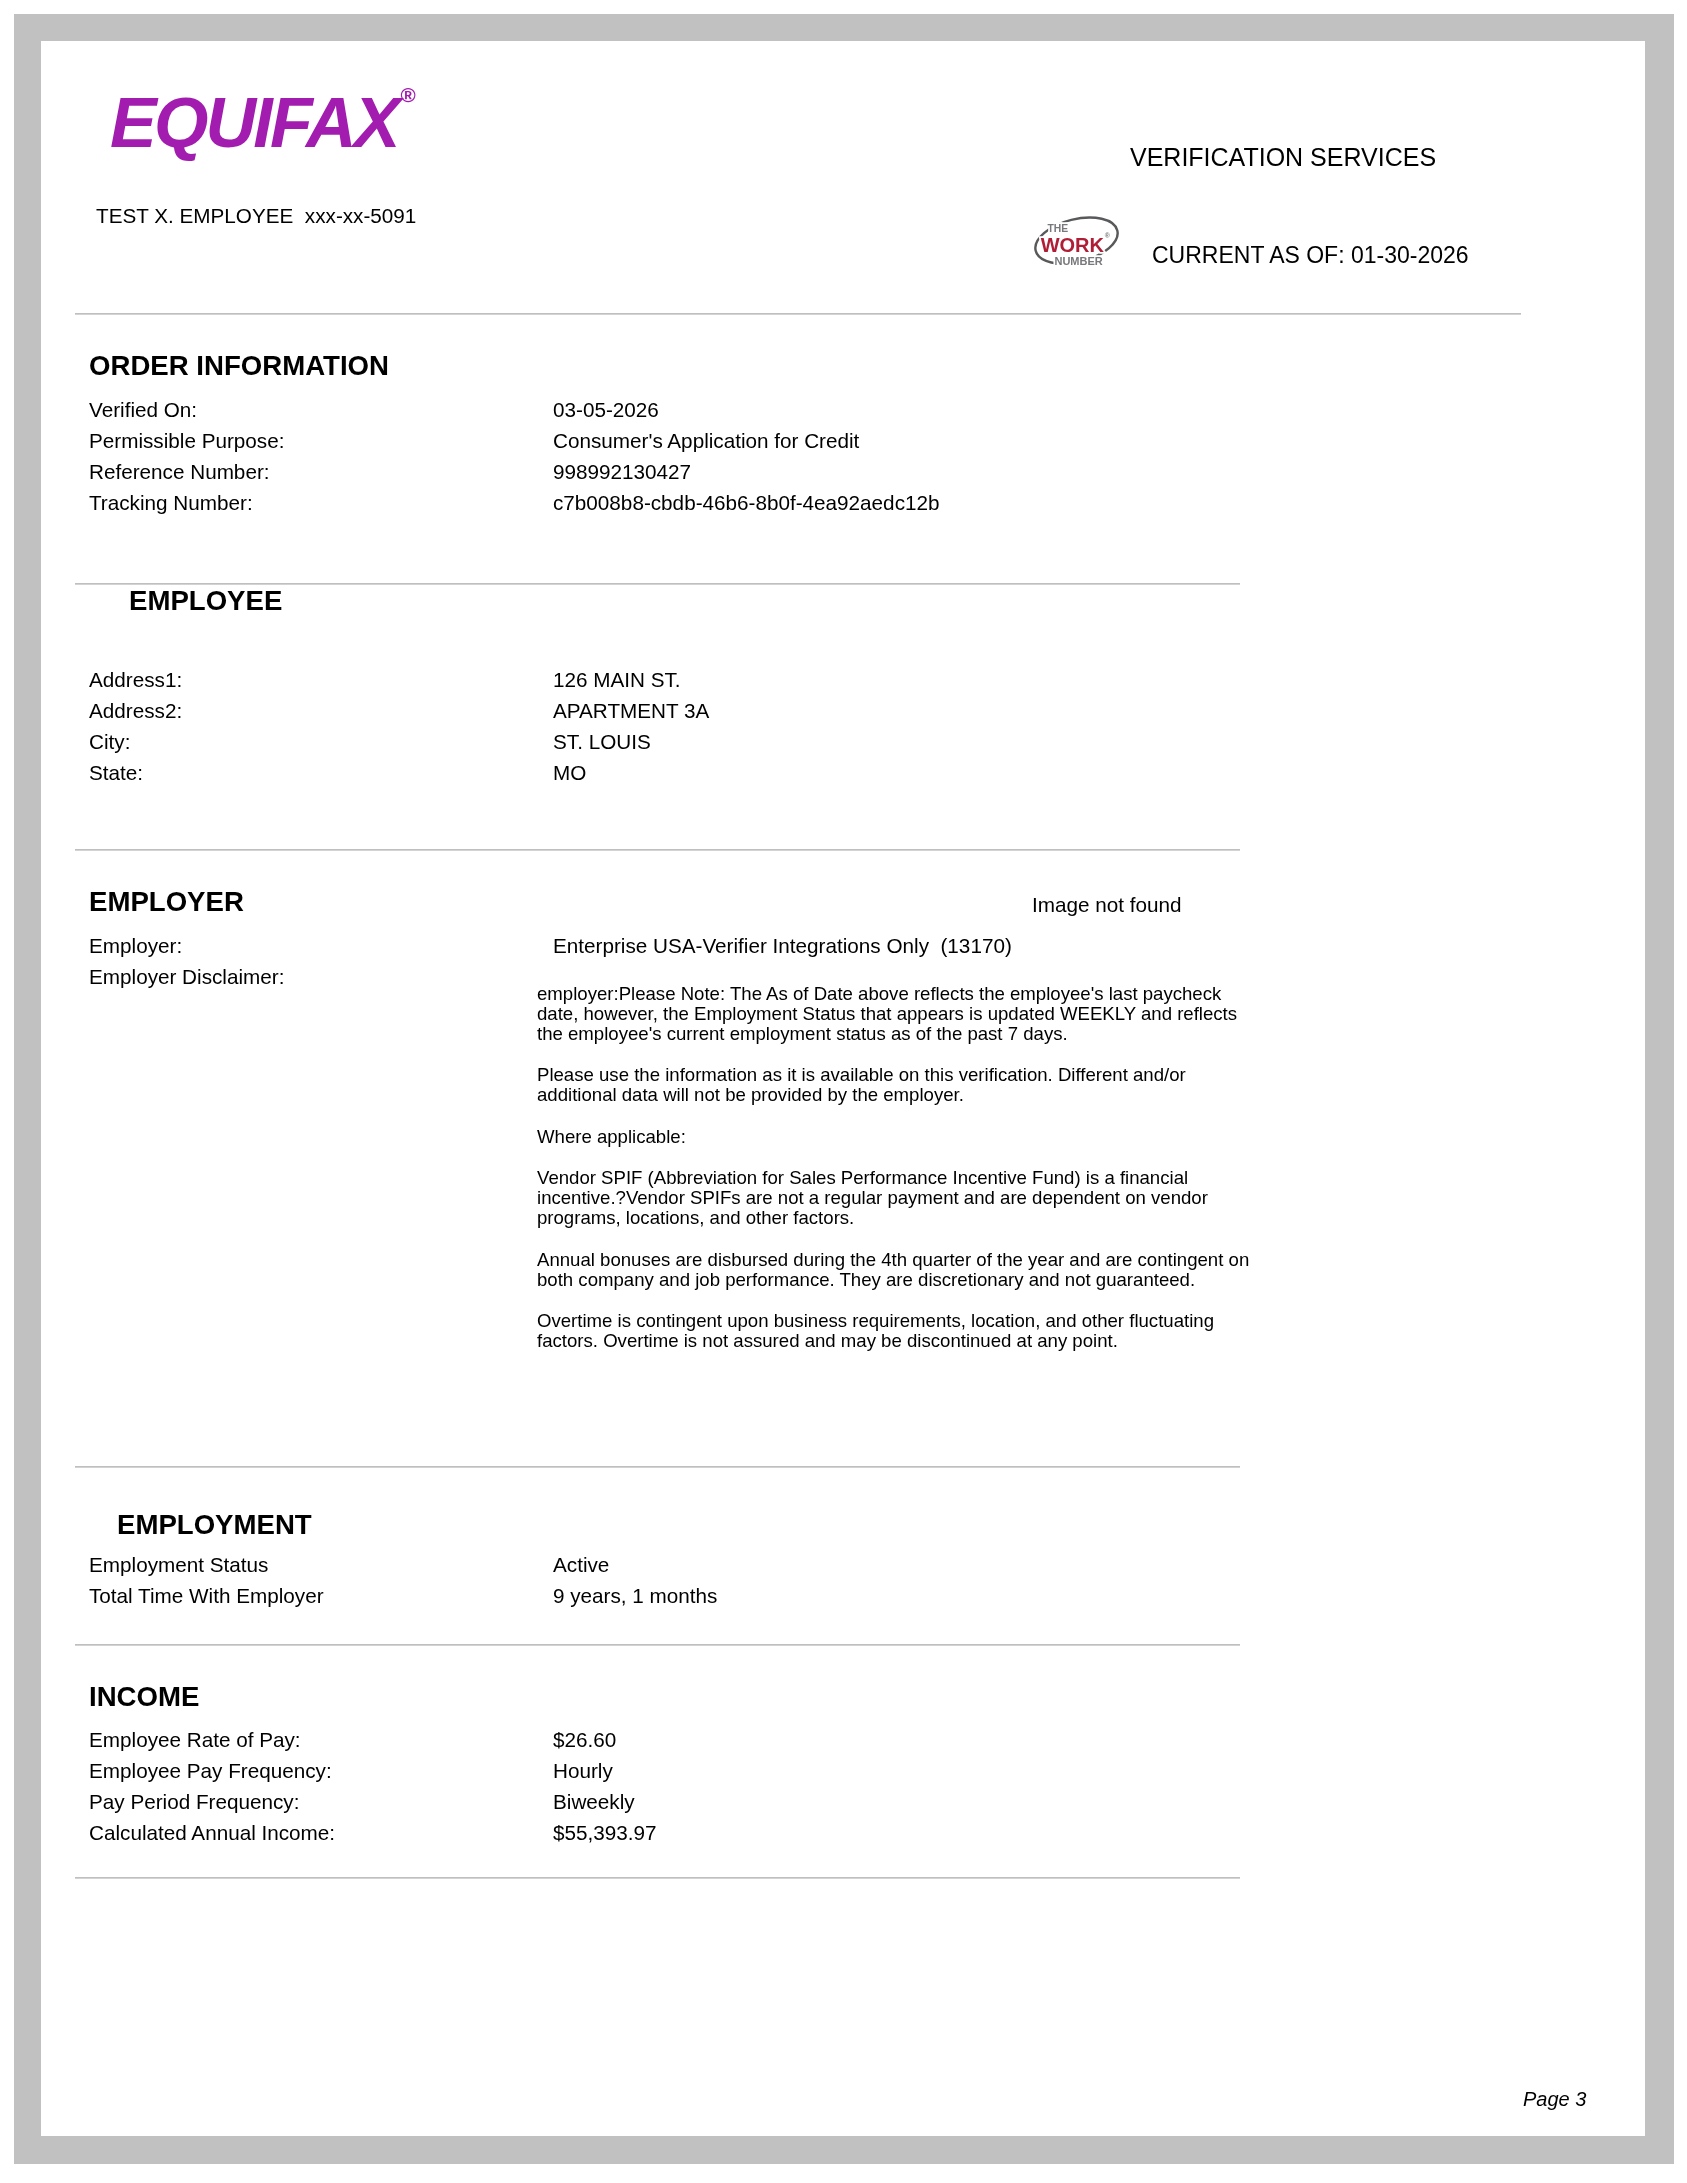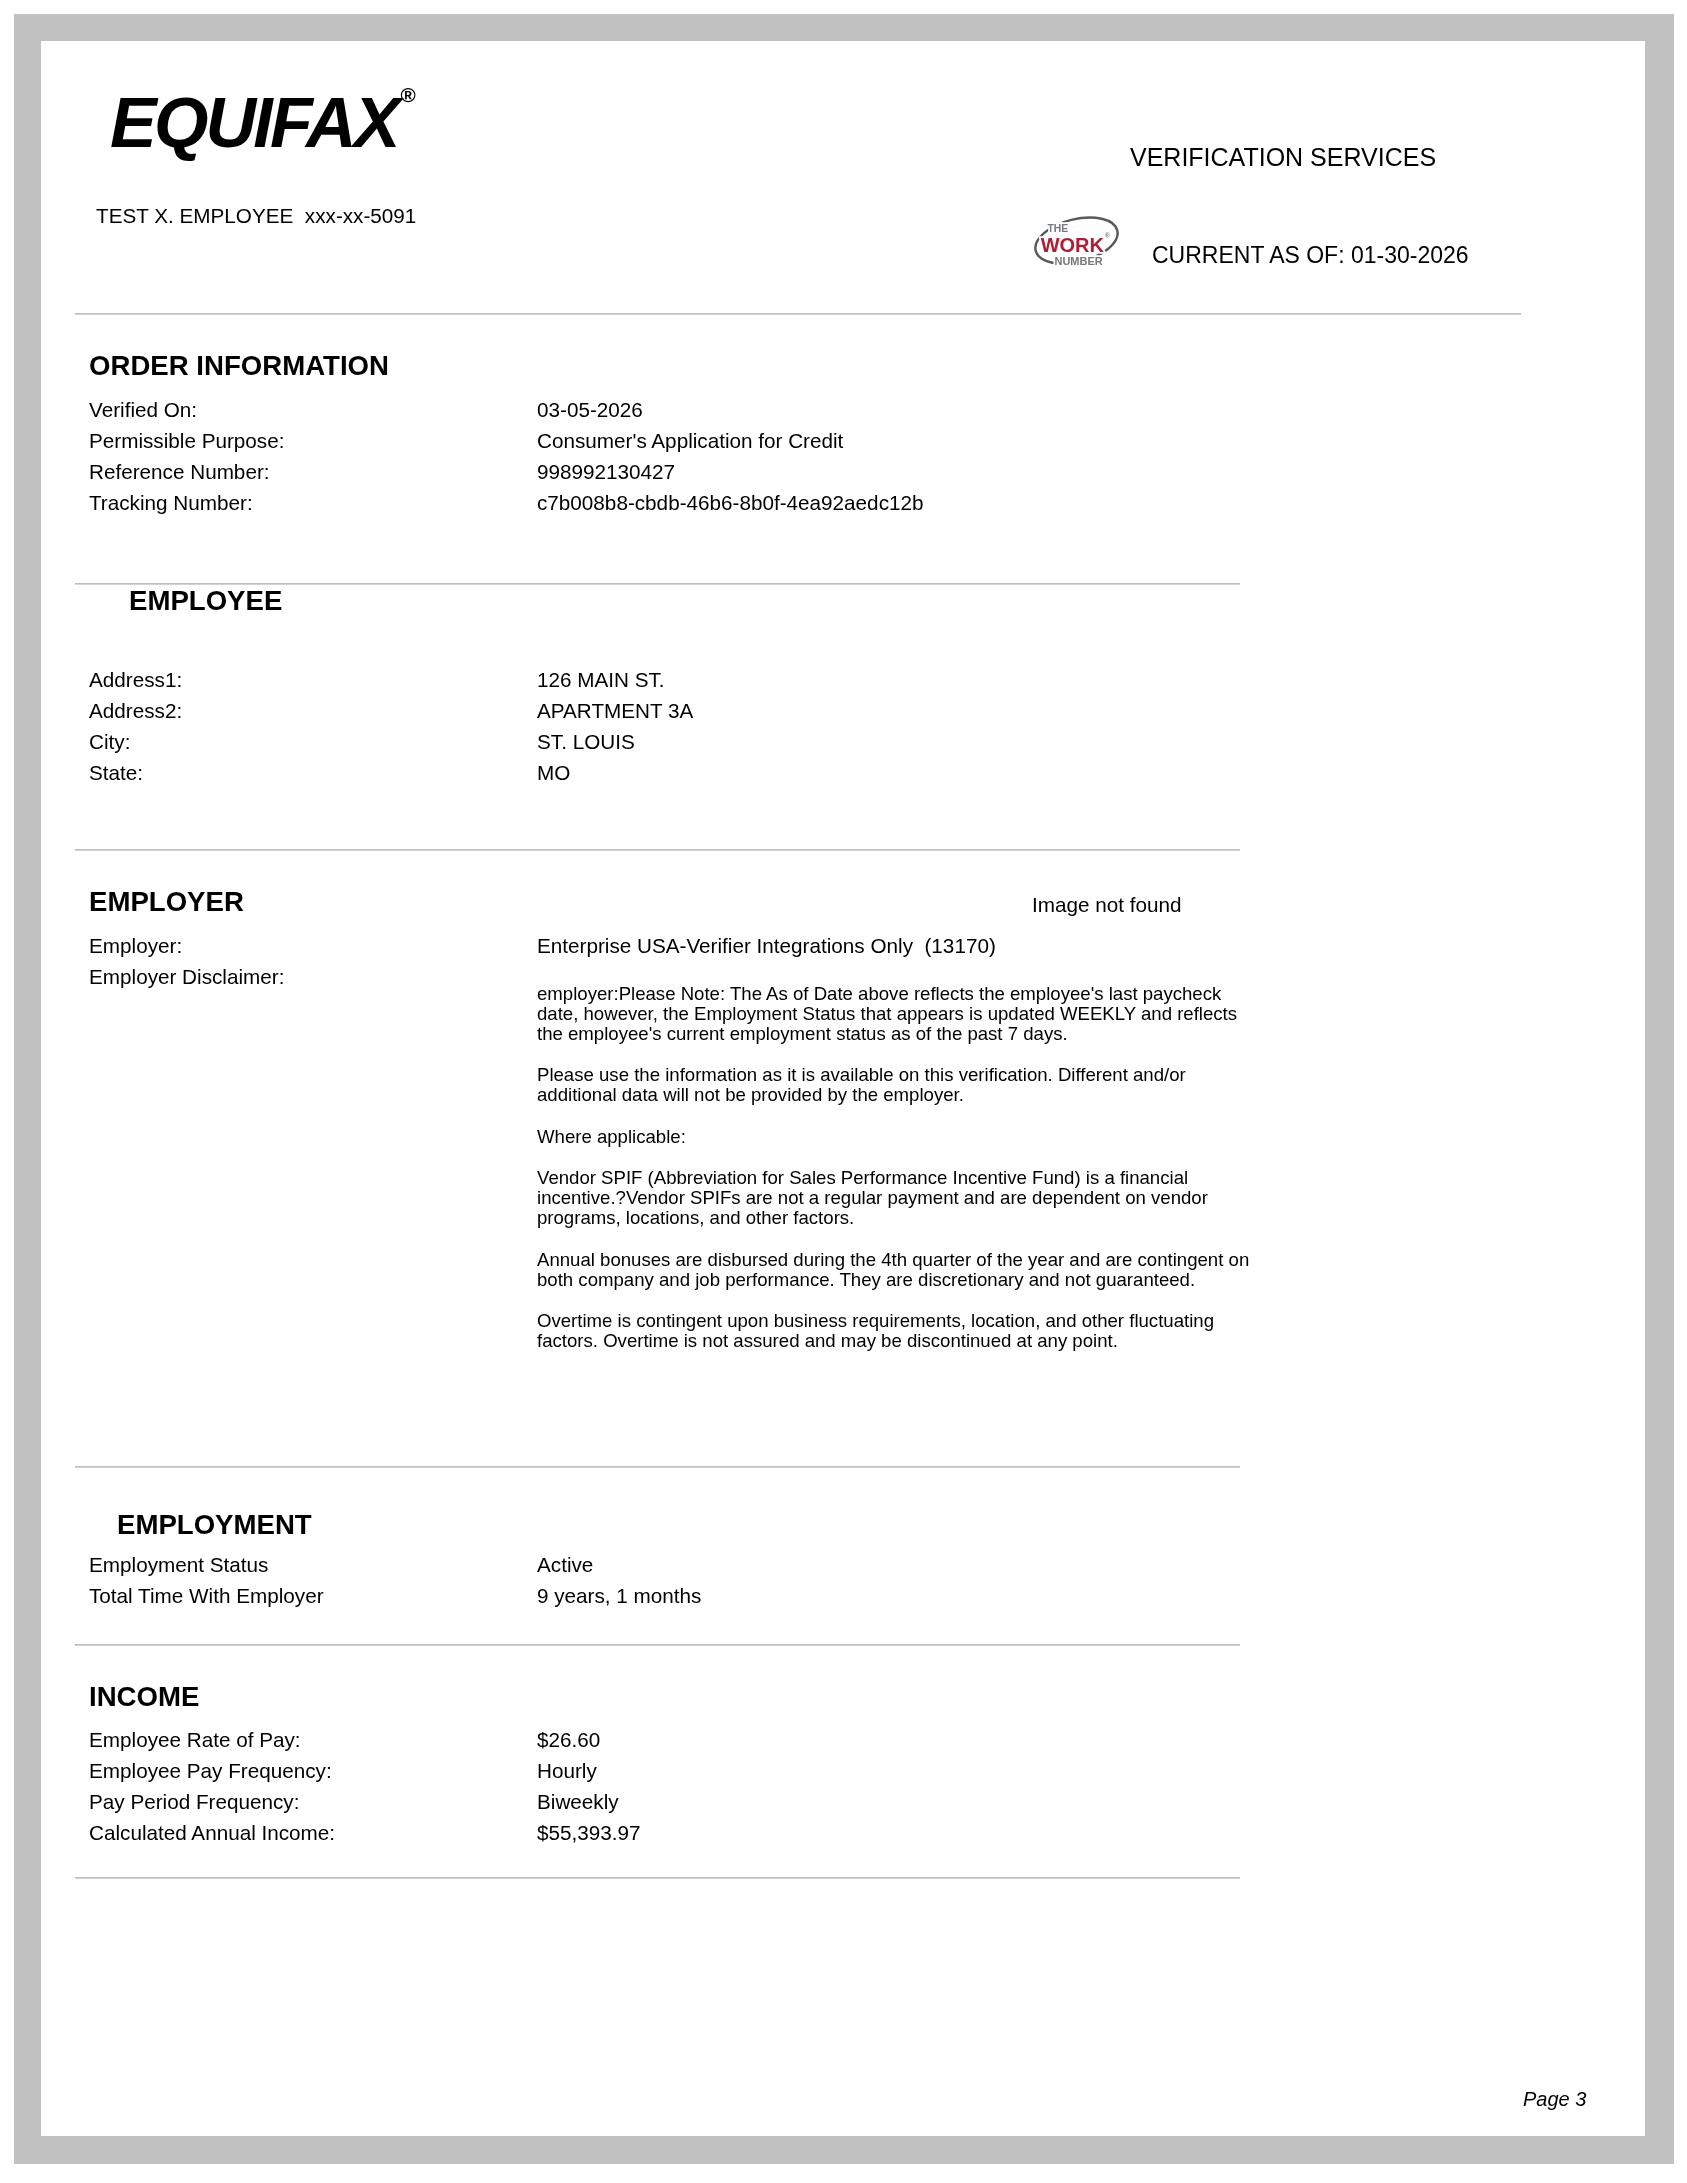--- a/index.html
+++ b/index.html
@@ -6,21 +6,21 @@
   body{
     width:1687px;height:2183px;position:relative;background:#ffffff;
     font-family:"Liberation Sans","DejaVu Sans",sans-serif;color:#000;
     -webkit-font-smoothing:antialiased;
   }
   .frame{position:absolute;left:13.8px;top:13.8px;width:1660px;height:2150px;background:#c1c1c1;}
   .page{position:absolute;left:41px;top:41px;width:1604px;height:2095px;background:#ffffff;}
 
   
   .equifax-logo{position:absolute;left:69px;top:44px;font-size:70px;font-weight:700;
-    font-style:italic;letter-spacing:-2.8px;color:#000000;line-height:1.1;white-space:nowrap;}
+    font-style:italic;letter-spacing:-2.8px;color:#a21caf;line-height:1.1;white-space:nowrap;}
   .equifax-logo .reg{font-size:20.7px;font-style:normal;letter-spacing:0;
     vertical-align:super;position:relative;top:-20.7px;left:2.8px;}
   .person-line{position:absolute;left:55px;top:163px;font-size:20.7px;white-space:pre-wrap;}
   .vs-title{position:absolute;left:1089px;top:102px;font-size:25px;white-space:nowrap;}
   .current-as-of{position:absolute;left:1111px;top:201px;font-size:23px;white-space:nowrap;}
   .twn{position:absolute;left:990px;top:165px;width:91px;height:72px;}
   .twn text{font-family:"Liberation Sans","DejaVu Sans",sans-serif;font-weight:700;
     paint-order:stroke;stroke:#ffffff;stroke-width:5px;}
 
   
@@ -32,21 +32,21 @@
   .d4{top:1425px;} .d5{top:1603px;} .d6{top:1836px;}
 
   
   .section-title{position:absolute;left:48px;font-size:27.6px;font-weight:700;white-space:nowrap;}
   .t-order{top:309px;} .t-employee{top:544px;margin-left:40px;} .t-employer{top:845px;}
   .t-employment{top:1468px;margin-left:28px;} .t-income{top:1640px;}
 
   .rows{position:absolute;left:48px;}
   .r-order{top:357px;} .r-employee{top:627px;} .r-employer{top:893px;}
   .r-employment{top:1512px;} .r-income{top:1687px;}
-  .row{display:flex;height:31px;font-size:20.7px;}
+  .row{display:flex;height:31px;font-size:20.7px;gap:16px;}
   .row .label{width:448px;flex:0 0 448px;}
   .row .value{white-space:pre-wrap;}
 
   .image-not-found{position:absolute;left:991px;top:852px;font-size:20.7px;}
 
   .disclaimer{position:absolute;left:496px;top:943px;width:720px;
     font-size:18.6px;line-height:20px;}
   .disclaimer p{margin:0 0 21.4px 0;}
 
   .page-number{position:absolute;left:1482px;top:2047px;font-size:20px;font-style:italic;white-space:nowrap;}

